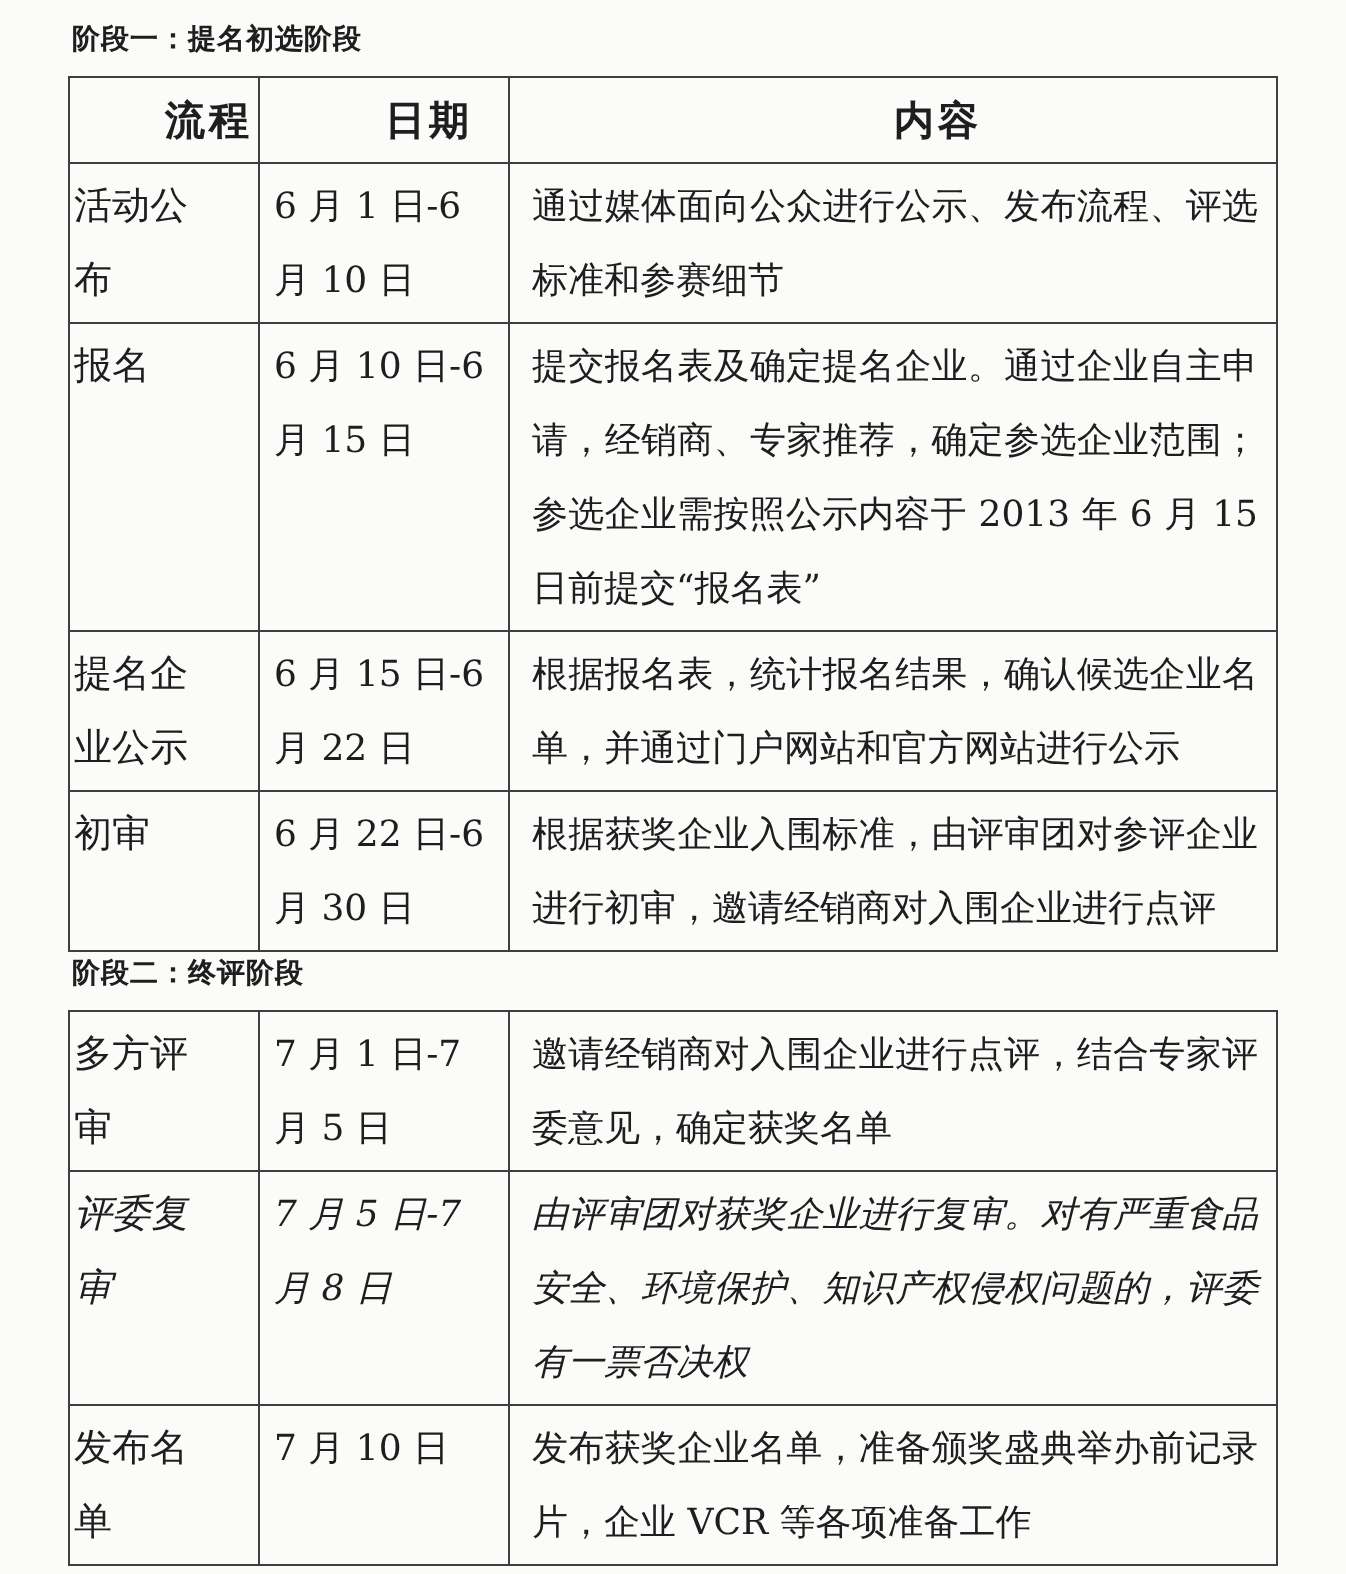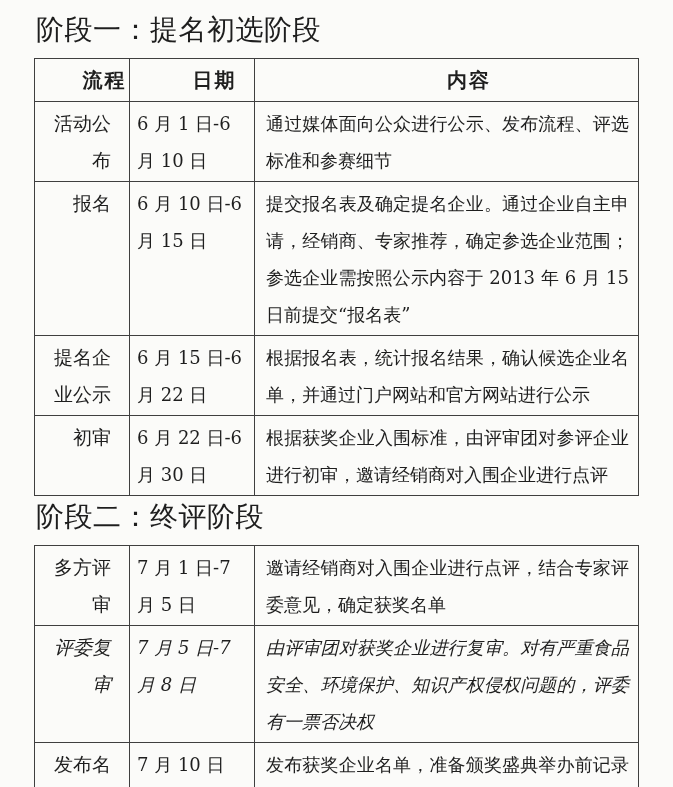--- a/index.html
+++ b/index.html
@@ -17,22 +17,22 @@
     height: 787px;
     background: var(--bg);
     color: var(--text);
     font-family: "DejaVu Serif", "Liberation Serif", serif;
     overflow: hidden;
   }
   .doc {
     padding: 9px 0 0 34px;
   }
   .section-title {
-    font-size: 28px;
-    font-weight: normal;
+    font-size: 14px;
+    font-weight: bold;
     margin: 2px 0 9px 2px;
     letter-spacing: 0.5px;
   }
   .section-title.second {
   }
   table.phase-table {
     border-collapse: collapse;
     width: 604px;
     table-layout: fixed;
   }
@@ -51,21 +51,21 @@
     letter-spacing: 2px;
     padding-left: 46px;
   }
   td {
     vertical-align: top;
     line-height: 37px;
     padding: 3px 5px 2px 5px;
   }
   td.process-cell {
     font-size: 19px;
-    text-align: right;
+    text-align: left;
     padding-left: 2px;
     padding-right: 18px;
   }
   td.date-cell {
     font-size: 18px;
     padding-left: 7px;
     padding-right: 8px;
   }
   td.content-cell {
     font-size: 18px;

